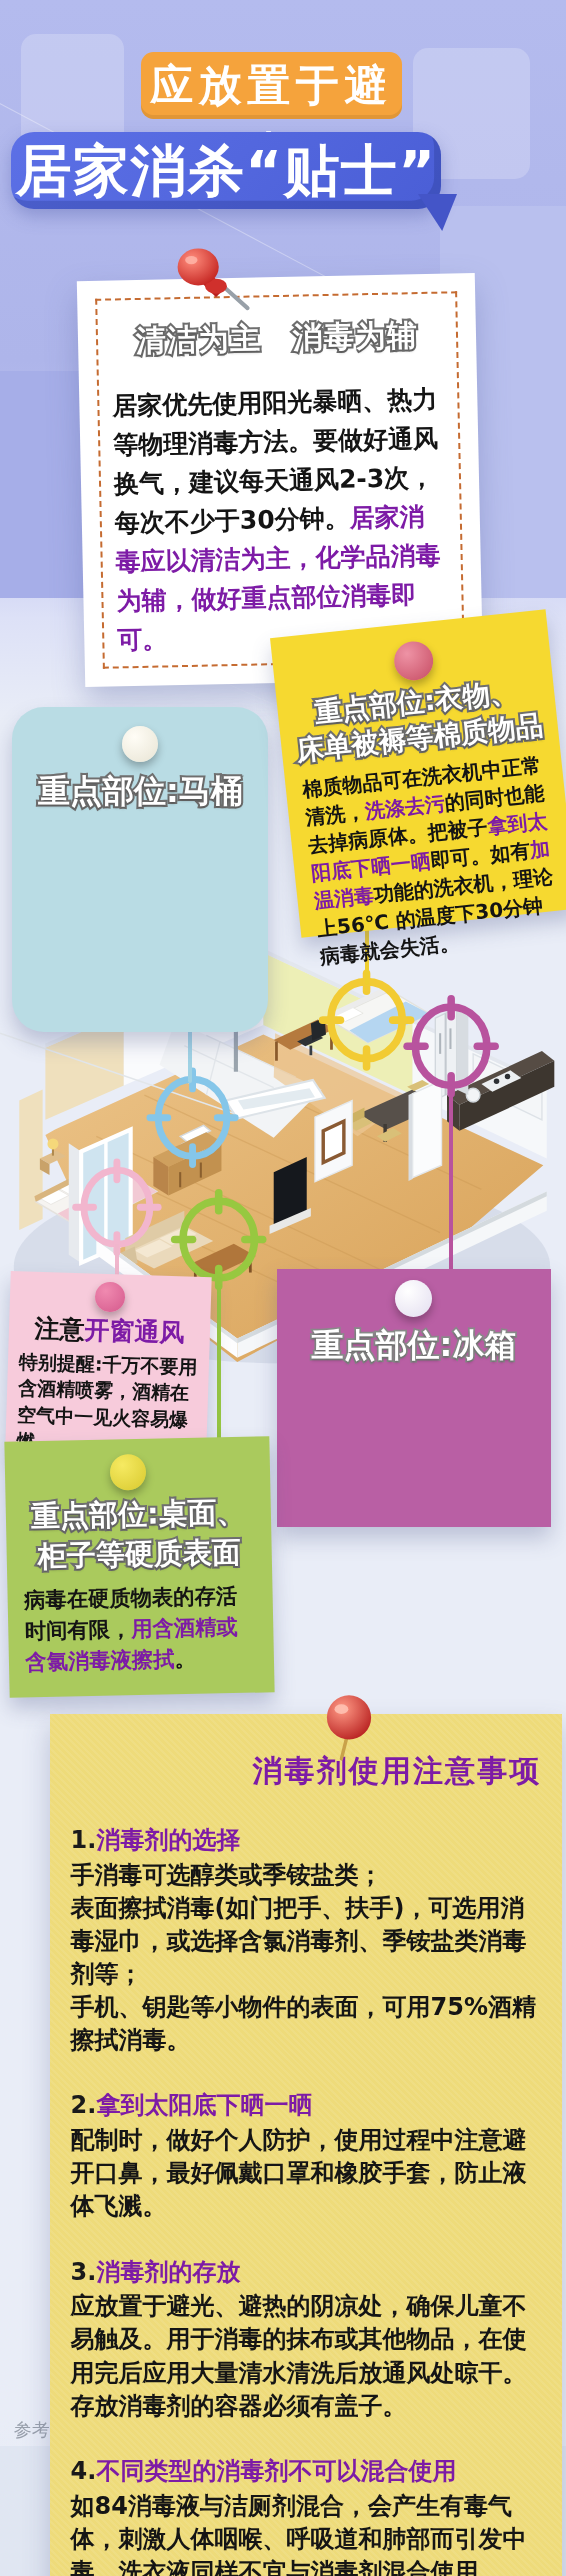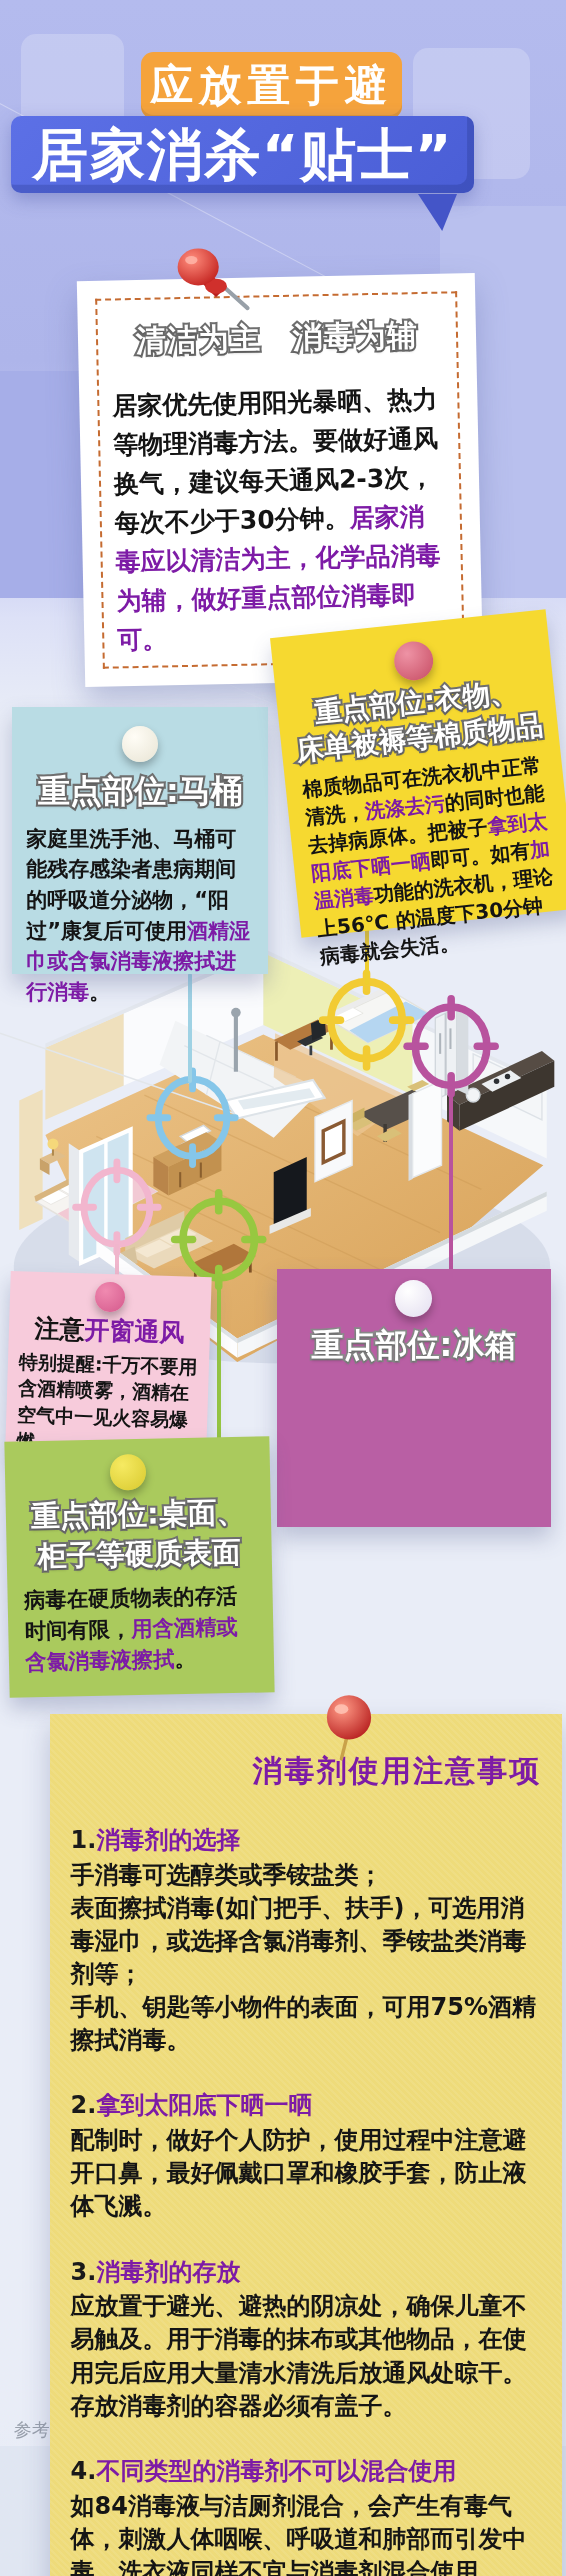--- a/index.html
+++ b/index.html
@@ -9,21 +9,21 @@
   
   .bldg{position:absolute;border-radius:6.9px;}
   .tile{position:absolute;border-radius:15px;background:rgba(255,255,255,.22);}
   .diag{position:absolute;height:1.4px;background:rgba(255,255,255,.35);transform-origin:0 0;}
   .winGrid{background-image:repeating-linear-gradient(0deg,rgba(255,255,255,.35) 0 18px,transparent 18px 30px),
            repeating-linear-gradient(90deg,rgba(255,255,255,.35) 0 18px,transparent 18px 30px);}
   
   .badge{position:absolute;left:141px;top:52px;width:261px;height:67px;border-radius:12.4px;
     background:#f5a33c;box-shadow:inset 0 -4.1px 0 rgba(0,0,0,.08);
     color:#fff;font-weight:900;font-size:43px;letter-spacing:5.5px;text-align:center;line-height:67px;}
-  .bubble{position:absolute;left:11px;top:116px;width:463px;height:77px;border-radius:10px;
+  .bubble{position:absolute;left:11px;top:132px;width:430px;height:77px;border-radius:23px;
     background:linear-gradient(135deg,#5c70e6,#4a5ed6);
     box-shadow:inset -6.9px -8.3px 0 rgba(25,35,110,.22),0 6.9px 16.5px rgba(70,80,160,.35);
     color:#fff;font-weight:900;font-size:56px;letter-spacing:1.4px;text-align:center;line-height:77px;}
   .bubble-tail{position:absolute;left:418px;top:194px;width:39px;height:37px;background:#4455c8;
     clip-path:polygon(0 0,100% 0,62% 100%);}
   
   .card{position:absolute;left:81px;top:277px;width:398px;height:406px;background:#ffffff;
     transform:rotate(-1.2deg);box-shadow:0 13.8px 31px rgba(90,100,160,.35);}
   .stitch{position:absolute;inset:18px;border:2.1px dashed #c56b31;}
   .card-inner{position:absolute;inset:29px 33px;text-align:left;}
@@ -32,21 +32,21 @@
   .outline{color:#fff;-webkit-text-stroke:4.1px #6f6f6f;paint-order:stroke fill;
     text-shadow:0 2.1px 2.8px rgba(0,0,0,.22);}
   .outline2{color:#fff;-webkit-text-stroke:3.4px #8a8a8a;paint-order:stroke fill;
     text-shadow:0 2.1px 2.8px rgba(0,0,0,.25);}
   
   .note{position:absolute;box-shadow:0 11px 20.6px rgba(80,90,140,.30);}
   .note-title{text-align:center;font-weight:800;}
   .note-body{font-weight:700;color:#141414;}
   .seg-p{color:#7d1ba6;} .seg-pd{color:#4d149b;}
   .pin-disc{position:absolute;border-radius:50%;box-shadow:0 4.8px 8.3px rgba(0,0,0,.28);}
-  .note-cyan{left:12.4px;top:707px;width:256px;height:267px;background:#b9dce4;}
+  .note-cyan{left:12.4px;top:707px;width:256px;height:325px;background:#b9dce4;border-radius:32px;}
   .note-yellow{left:285px;top:623px;width:277px;height:301px;background:#f6d930;transform:rotate(-6deg);}
   .note-pink{left:8.3px;top:1274px;width:201px;height:176px;background:#f7cbdb;transform:rotate(1.8deg);}
   .note-purple{left:277px;top:1269px;width:274px;height:258px;background:#b95fa4;}
   .note-green{left:6.9px;top:1439px;width:265px;height:256px;background:#aaca5d;transform:rotate(-1.2deg);}
   .note-bigyellow{left:50px;top:1714px;width:512px;background:#eedb7a;
     background-image:repeating-linear-gradient(45deg,rgba(255,255,255,.08) 0 2.1px,transparent 2.1px 4.8px);
     box-shadow:0 12.4px 25px rgba(80,90,140,.30);padding:37px 20.6px 29px 20.6px;box-sizing:border-box;}
   .tips-title{font-size:30px;font-weight:900;color:#7d1ba6;text-align:right;letter-spacing:2.1px;margin-bottom:25px;}
   .tip-head{font-size:24px;font-weight:800;color:#1a1a1a;margin-bottom:2.8px;margin-top:32px;}
   .tip-head .seg-head{color:#7d1ba6;}
@@ -307,21 +307,20 @@
 
   <div class="leader" style="left:188px;top:973px;height:110px;background:#9fd2e4;z-index:2;"></div>
   <div class="leader" style="left:365px;top:901px;height:84px;background:#efce2f;z-index:2;"></div>
   <div class="leader" style="left:449px;top:1085px;height:188px;background:#b8539e;z-index:2;"></div>
   <div class="leader" style="left:115px;top:1244px;height:36px;background:#f0b6cc;z-index:2;"></div>
   <div class="leader" style="left:217px;top:1277px;height:168px;background:#97c840;z-index:2;"></div>
 
   <div class="note note-cyan" style="z-index:3;">
     <div class="pin-disc" style="left:110px;top:19px;width:36px;height:36px;background:radial-gradient(circle at 35% 30%,#fffdf6,#e8e4d4);"></div>
     <div class="note-title outline" style="margin-top:63px;font-size:32px;">重点部位:马桶</div>
-    <div class="note-body" style="margin:9.6px 13.8px 0 13.8px;font-size:21px;line-height:1.46;"><span>家庭里洗手池、马桶可能残存感染者患病期间的呼吸道分泌物，“阳过”康复后可使用</span><span class="seg-p">酒精湿巾或含氯消毒液擦拭进行消毒</span><span>。</span></div>
   </div>
 
   <div class="note note-yellow" style="z-index:3;">
     <div class="pin-disc" style="left:121px;top:18px;width:39px;height:39px;background:radial-gradient(circle at 35% 30%,#ee93a5,#c64b62);"></div>
     <div class="note-title outline" style="margin-top:61px;font-size:27.5px;">
       <div>重点部位:衣物、</div>
       <div>床单被褥等棉质物品</div>
     </div>
     <div class="note-body" style="margin:6.9px 16.5px 0 16.5px;font-size:20px;line-height:1.4;"><span>棉质物品可在洗衣机中正常清洗，</span><span class="seg-p">洗涤去污</span><span>的同时也能去掉病原体。把被子</span><span class="seg-p">拿到太阳底下晒一晒</span><span>即可。如有</span><span class="seg-p">加温消毒</span><span>功能的洗衣机，理论上56℃ 的温度下30分钟病毒就会失活。</span></div>
   </div>

